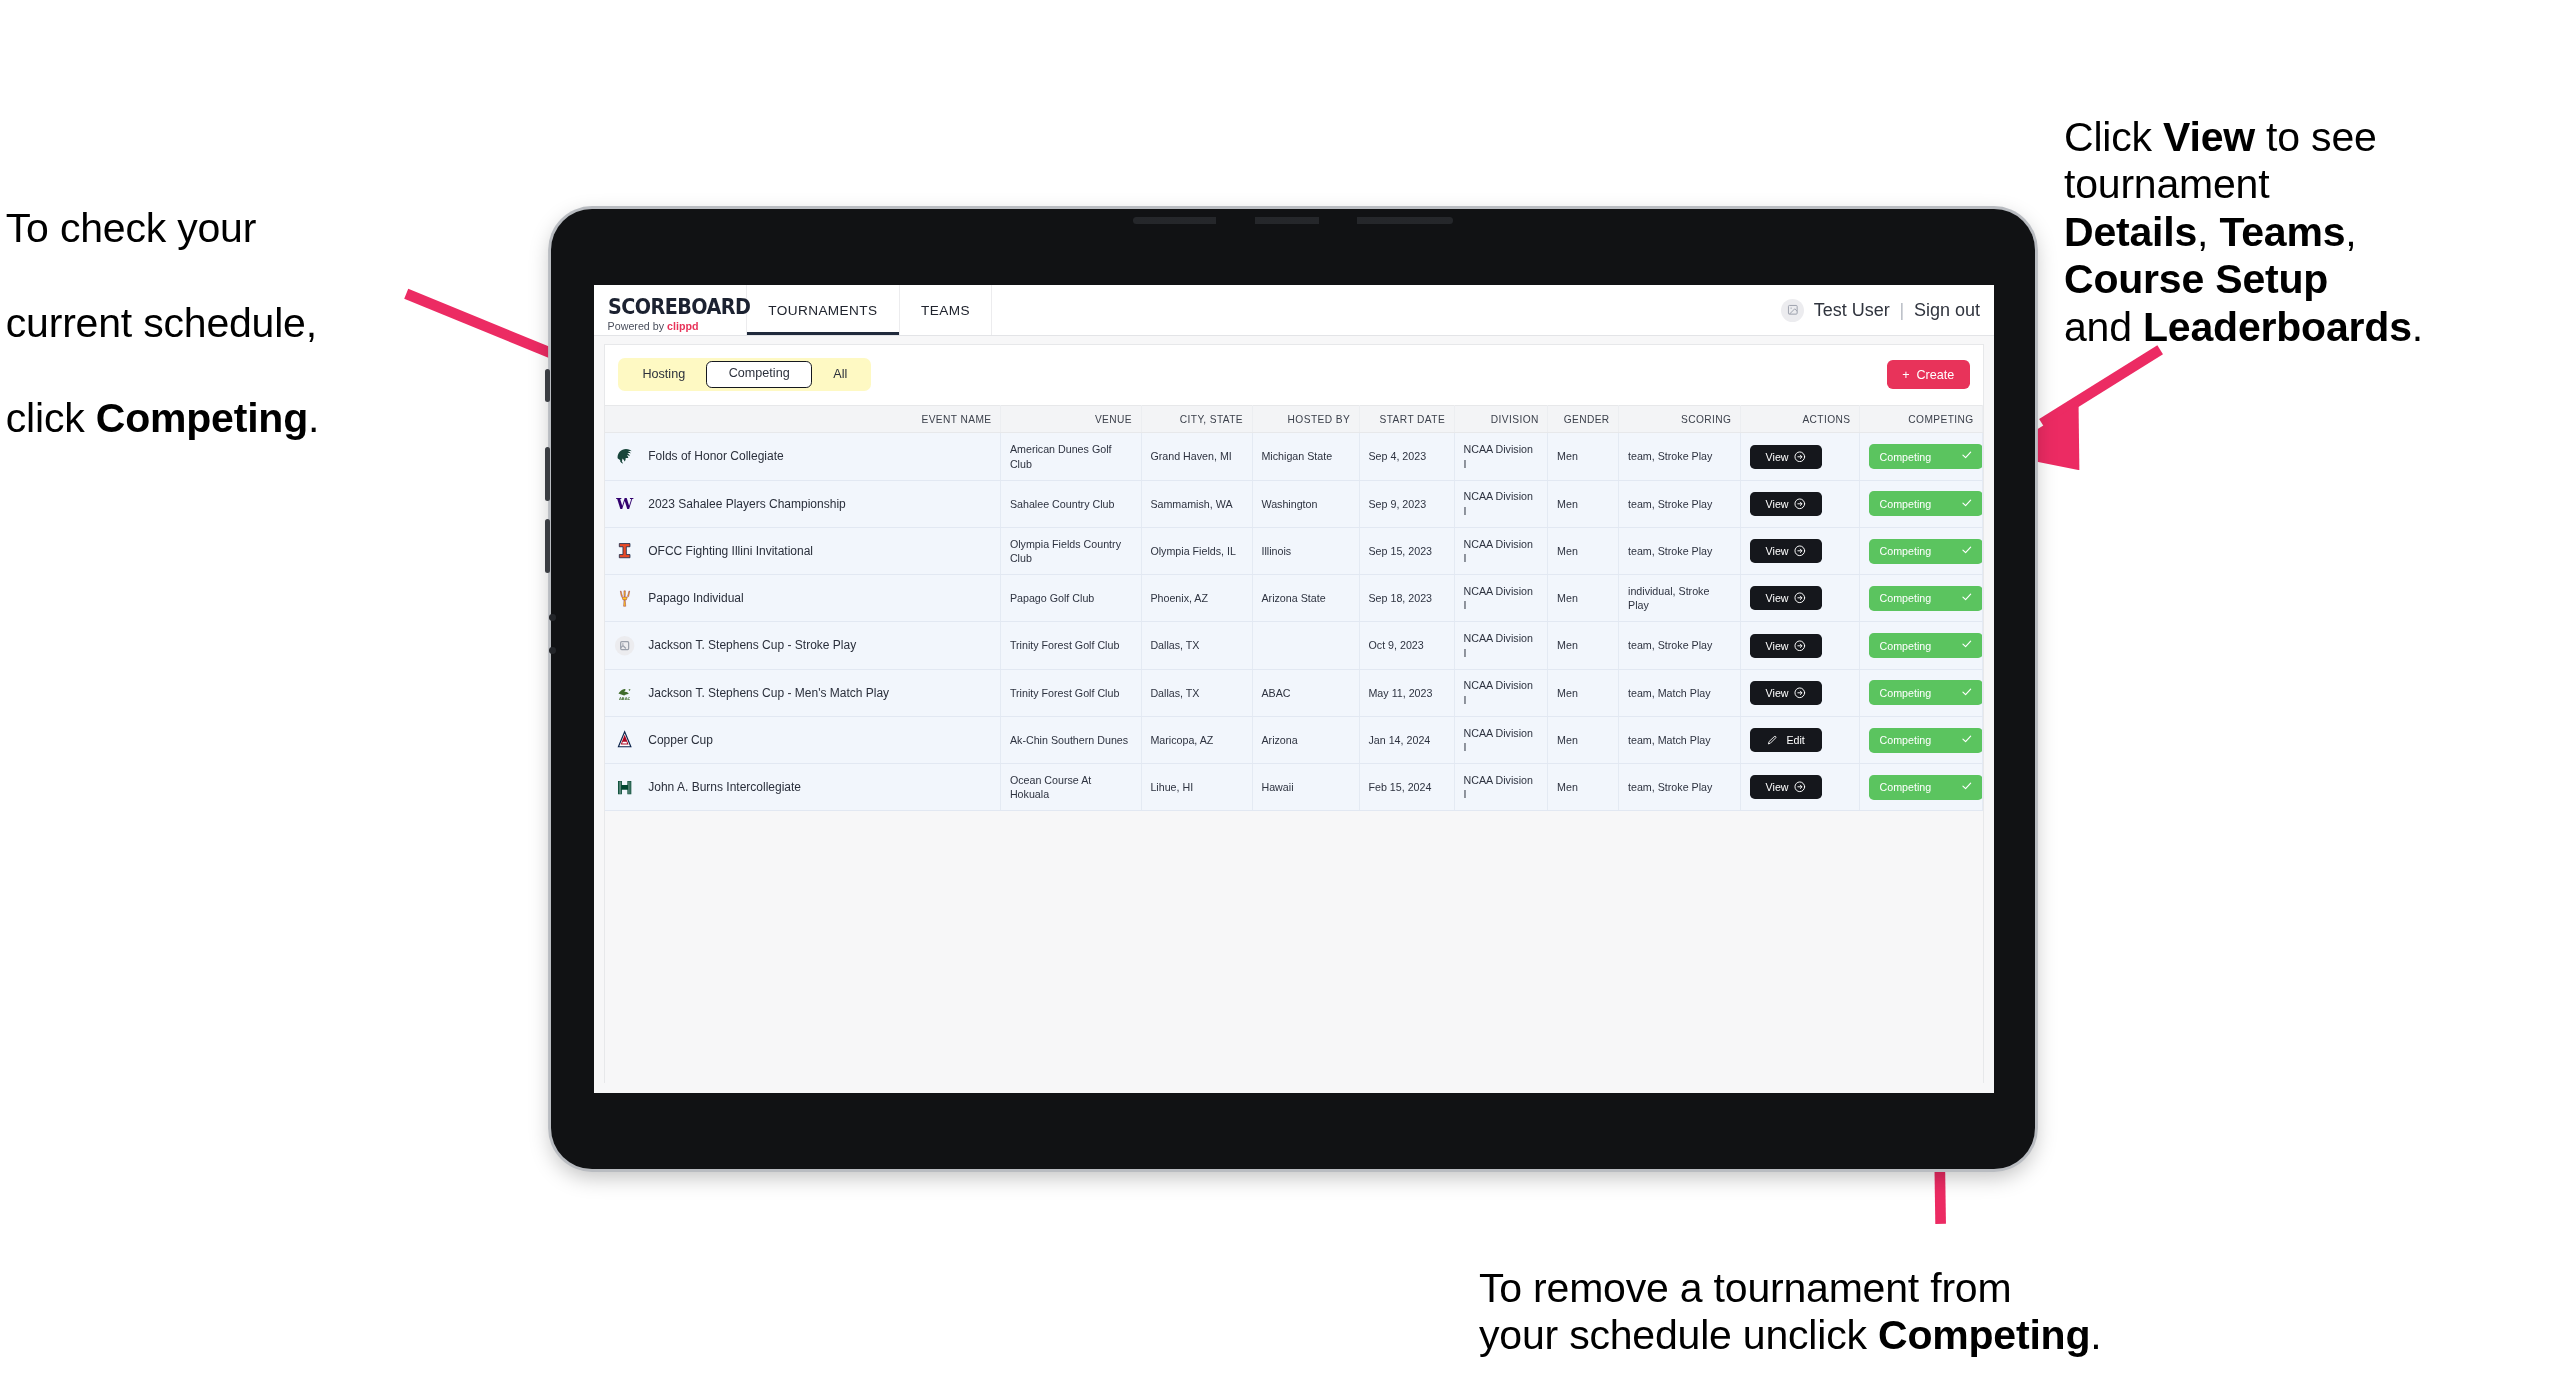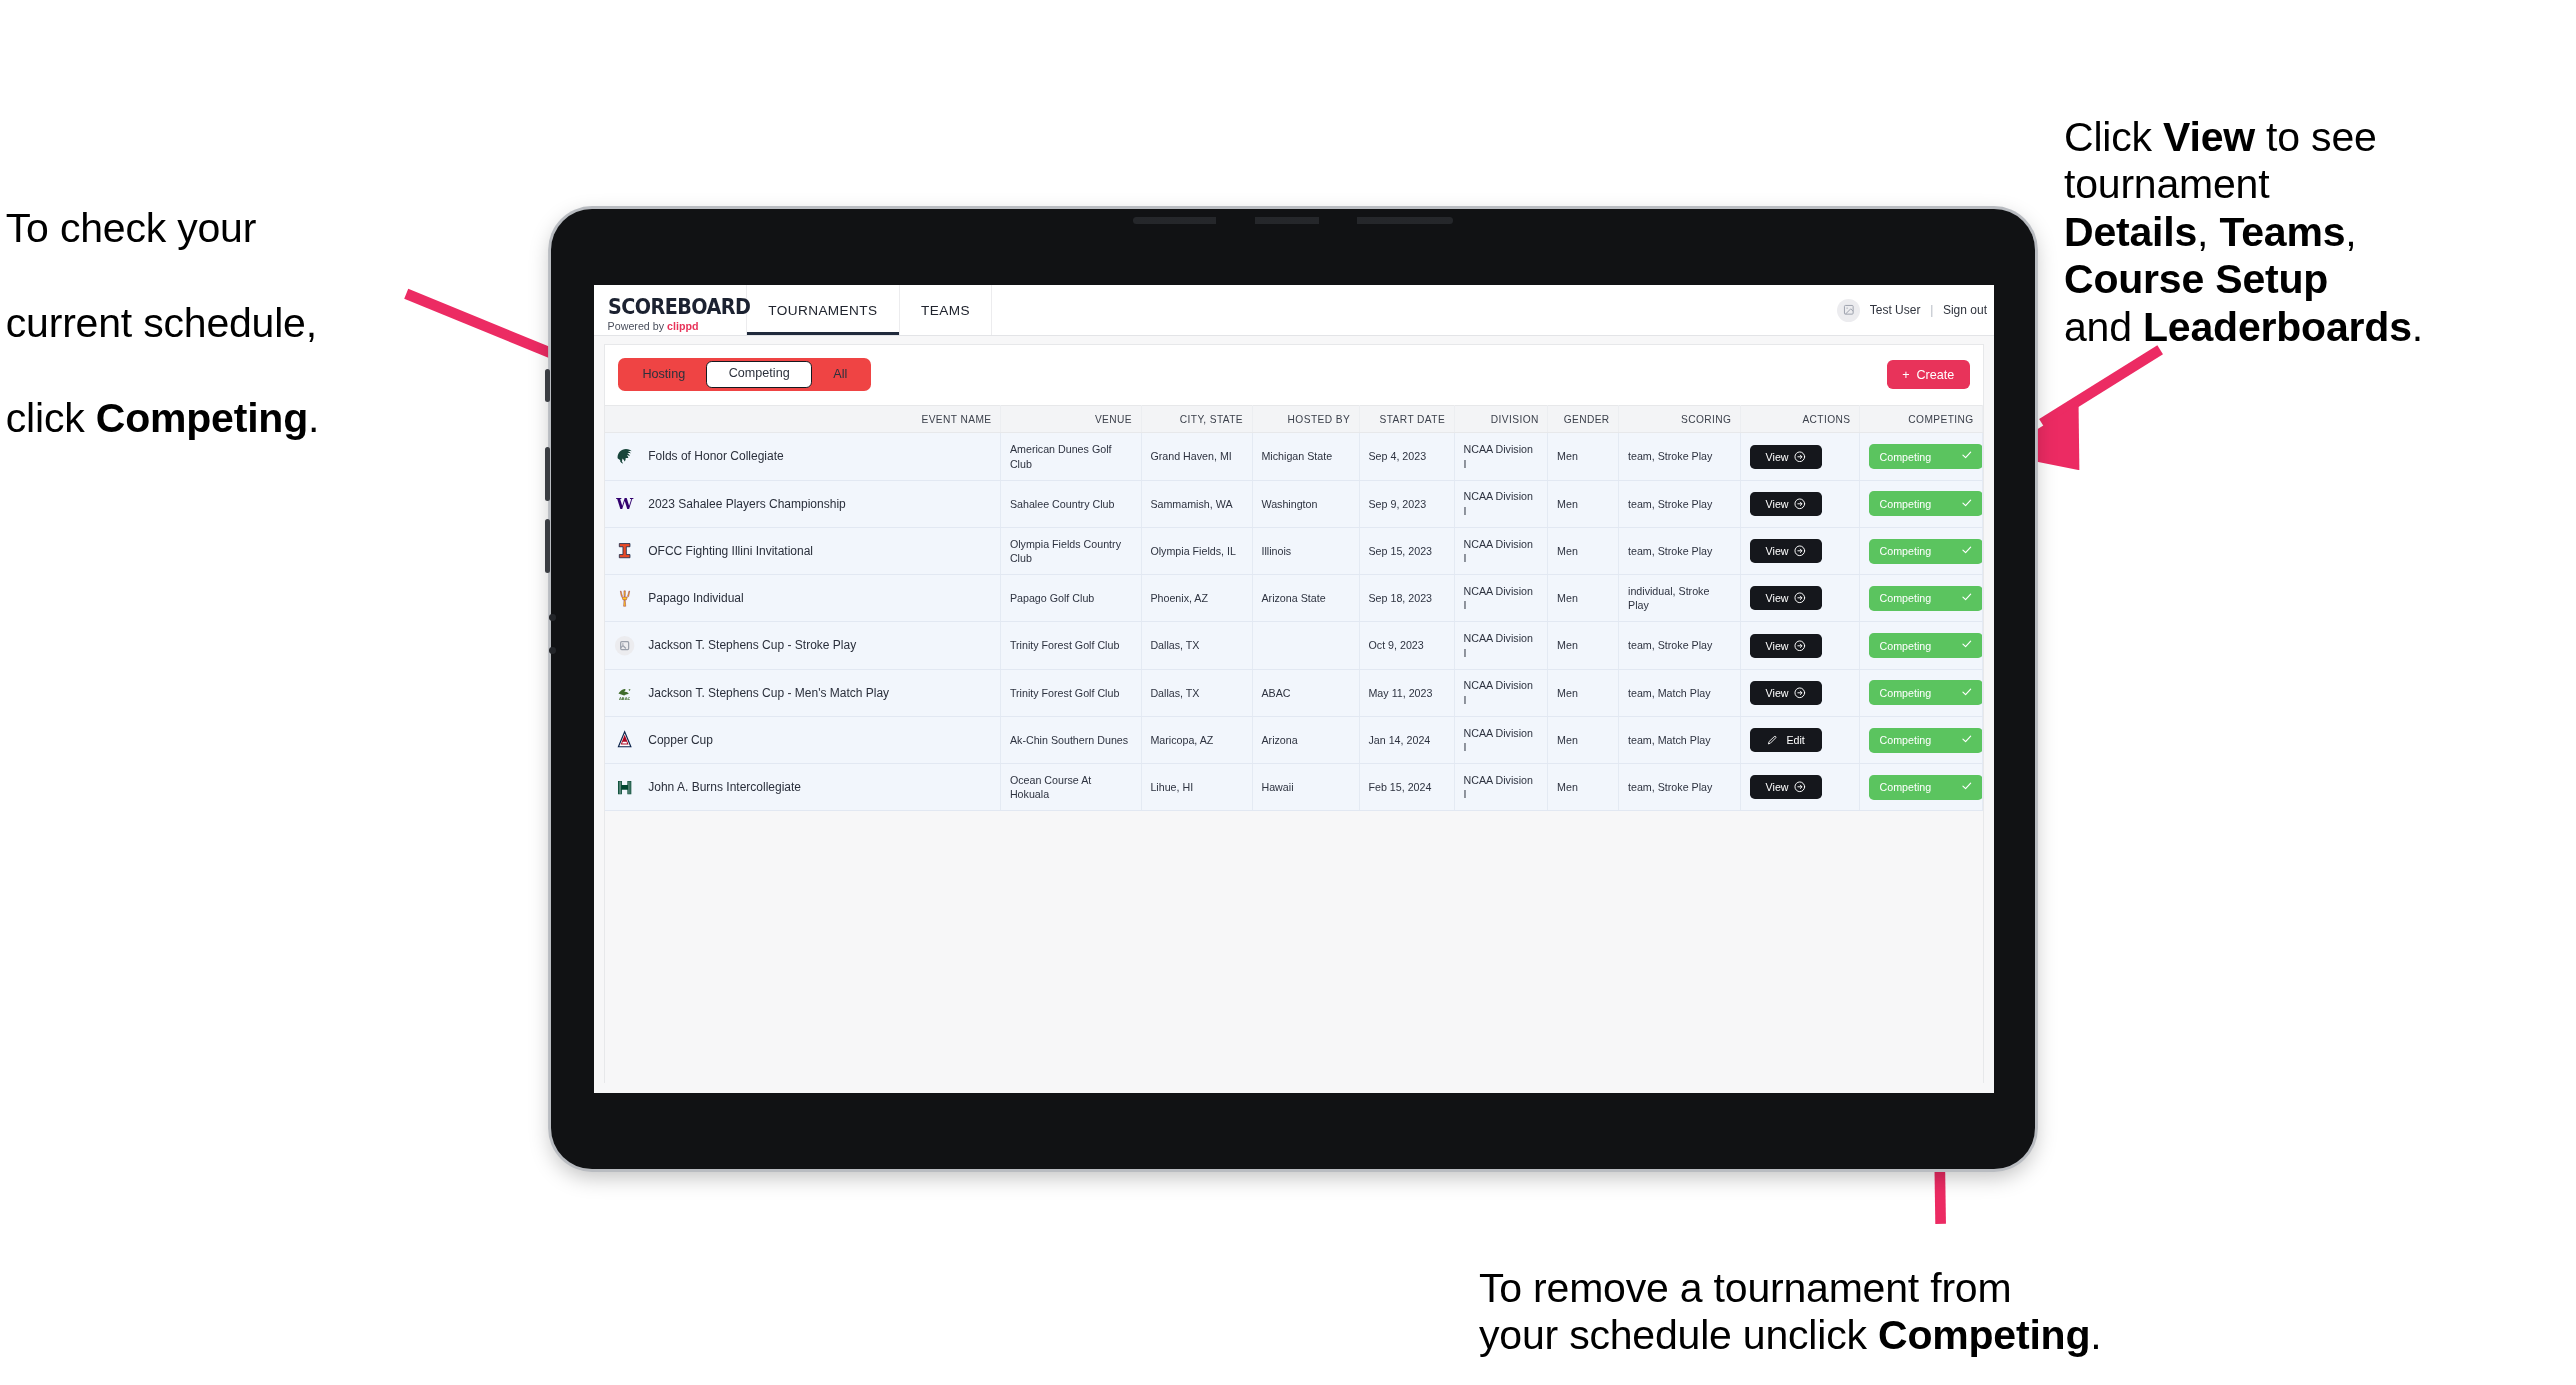--- a/index.html
+++ b/index.html
@@ -97,22 +97,22 @@
     font-size: 13.6px; letter-spacing: 0.4px;
     color: #20242e;
     border-right: 1px solid #ececee;
     cursor: pointer;
   }
   .navtab.active { box-shadow: inset 0 -2.9px 0 #202a3c; align-items: center; }
 
   #nav-right {
     margin-left: auto;
     display: flex; align-items: center; gap: 9.7px;
-    padding-right: 7px;
-    font-size: 12px; color: #30343e;
+    padding-right: 14px;
+    font-size: 18px; color: #30343e;
   }
   #nav-avatar {
     width: 23px; height: 23px; border-radius: 50%;
     background: #ececef;
     display: flex; align-items: center; justify-content: center;
     color: #9aa0ab;
   }
   #nav-right .sep { color: #b7bcc4; }
   #signout { cursor: pointer; }
 
@@ -124,21 +124,21 @@
     height: 739px;
     position: relative;
   }
   #panel-top {
     display: flex; align-items: center;
     padding: 11.6px 13.6px 11.6px 13.6px;
     height: 60px;
   }
   #segmented {
     display: flex; align-items: flex-start;
-    background: #ef4444;
+    background: #fef9c3;
     border-radius: 6.8px;
     padding: 2.9px;
     height: 33px;
   }
   .seg {
     font-size: 12.6px; color: #2c313c;
     padding: 0 21.3px;
     height: 27px; line-height: 27px;
     border-radius: 5.8px;
     cursor: pointer;

